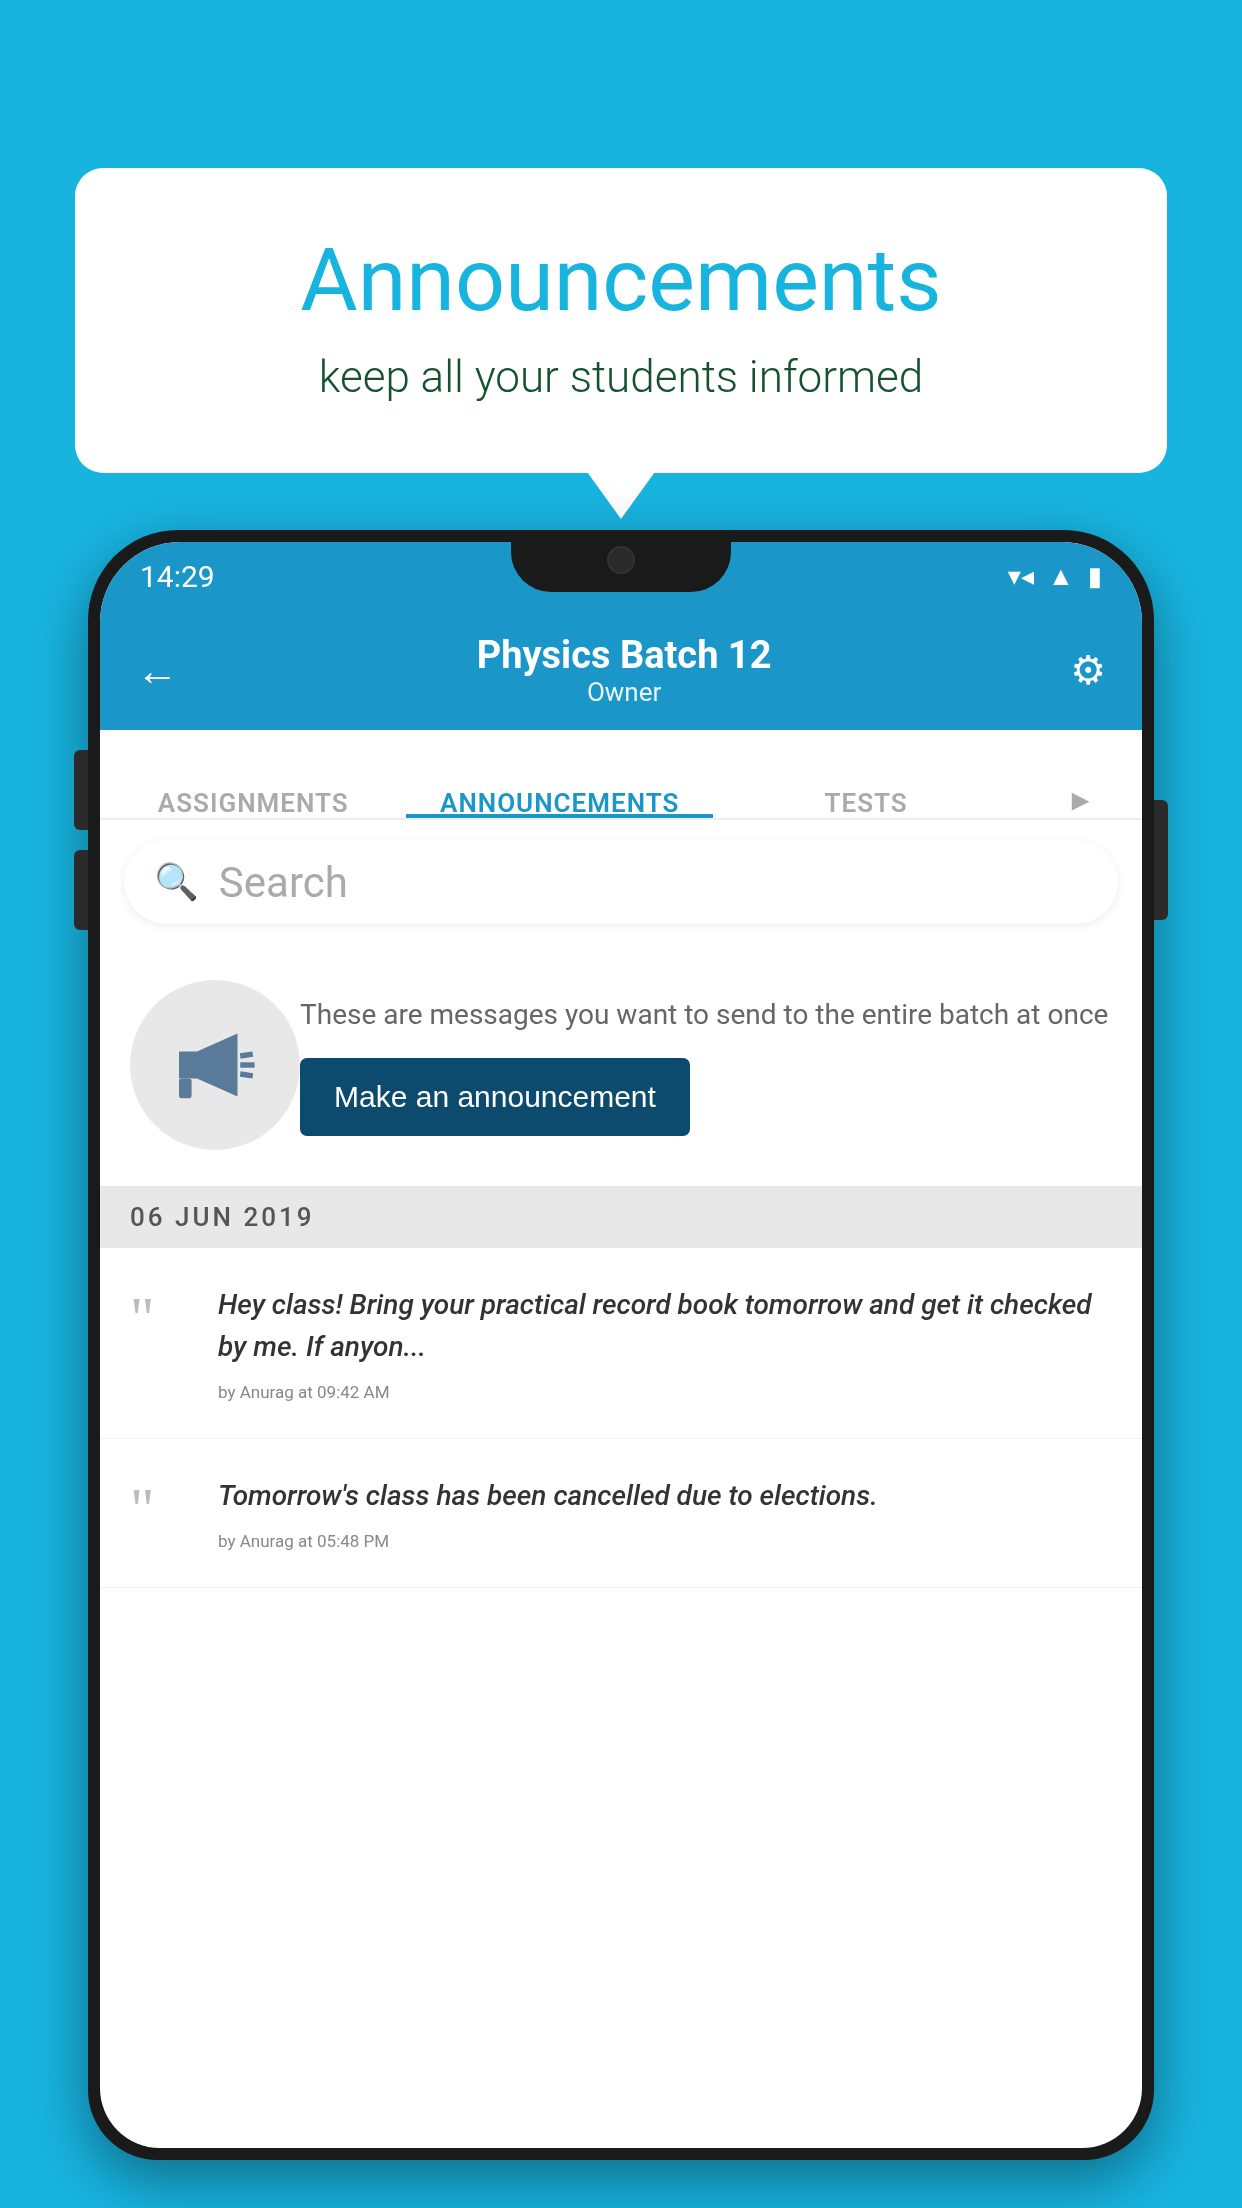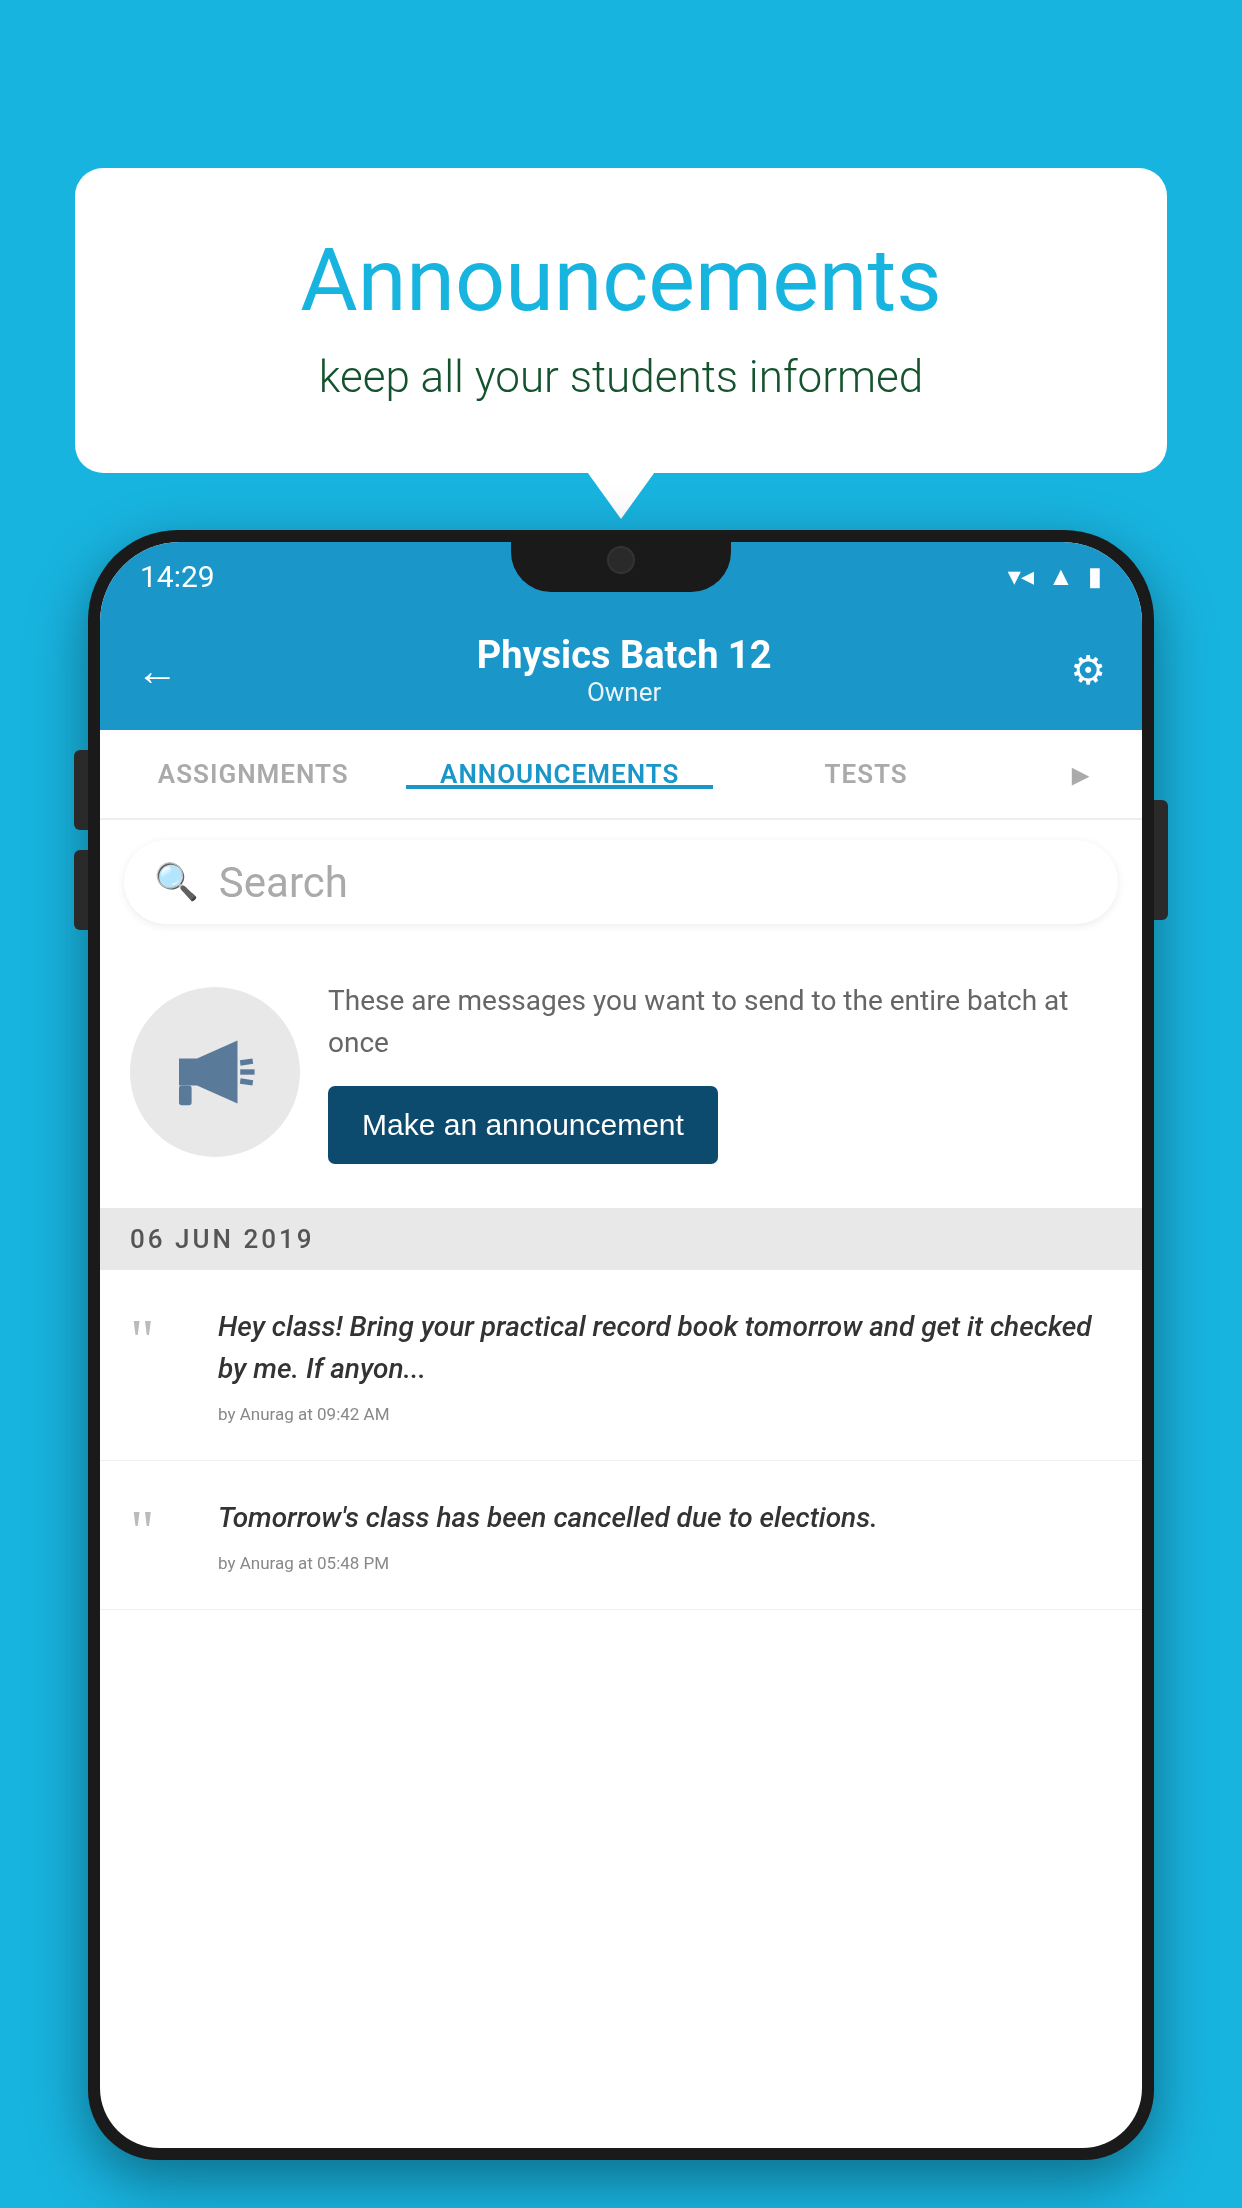--- a/index.html
+++ b/index.html
@@ -220,21 +220,21 @@
       color: white;
       font-size: 40px;
     }
 
     
     .tabs-bar {
       background: white;
       display: flex;
       border-bottom: 2px solid #eee;
       height: 90px;
-      align-items: center;
+      align-items: flex-end;
     }
 
     .tab-item {
       flex: 1;
       display: flex;
       align-items: center;
       justify-content: center;
       font-size: 26px;
       font-weight: 600;
       color: #aaa;
@@ -275,25 +275,24 @@
     }
 
     .search-placeholder {
       color: #aaa;
       font-size: 42px;
     }
 
     
     .announcement-promo {
       background: white;
-      margin: 0 0 8px 0;
+      margin: 0 0 0 0;
       display: flex;
       align-items: center;
       padding: 36px 30px;
-      gap: 28px;
     }
 
     .promo-icon-circle {
       width: 170px;
       height: 170px;
       border-radius: 50%;
       background: #e8e8e8;
       display: flex;
       align-items: center;
       justify-content: center;

